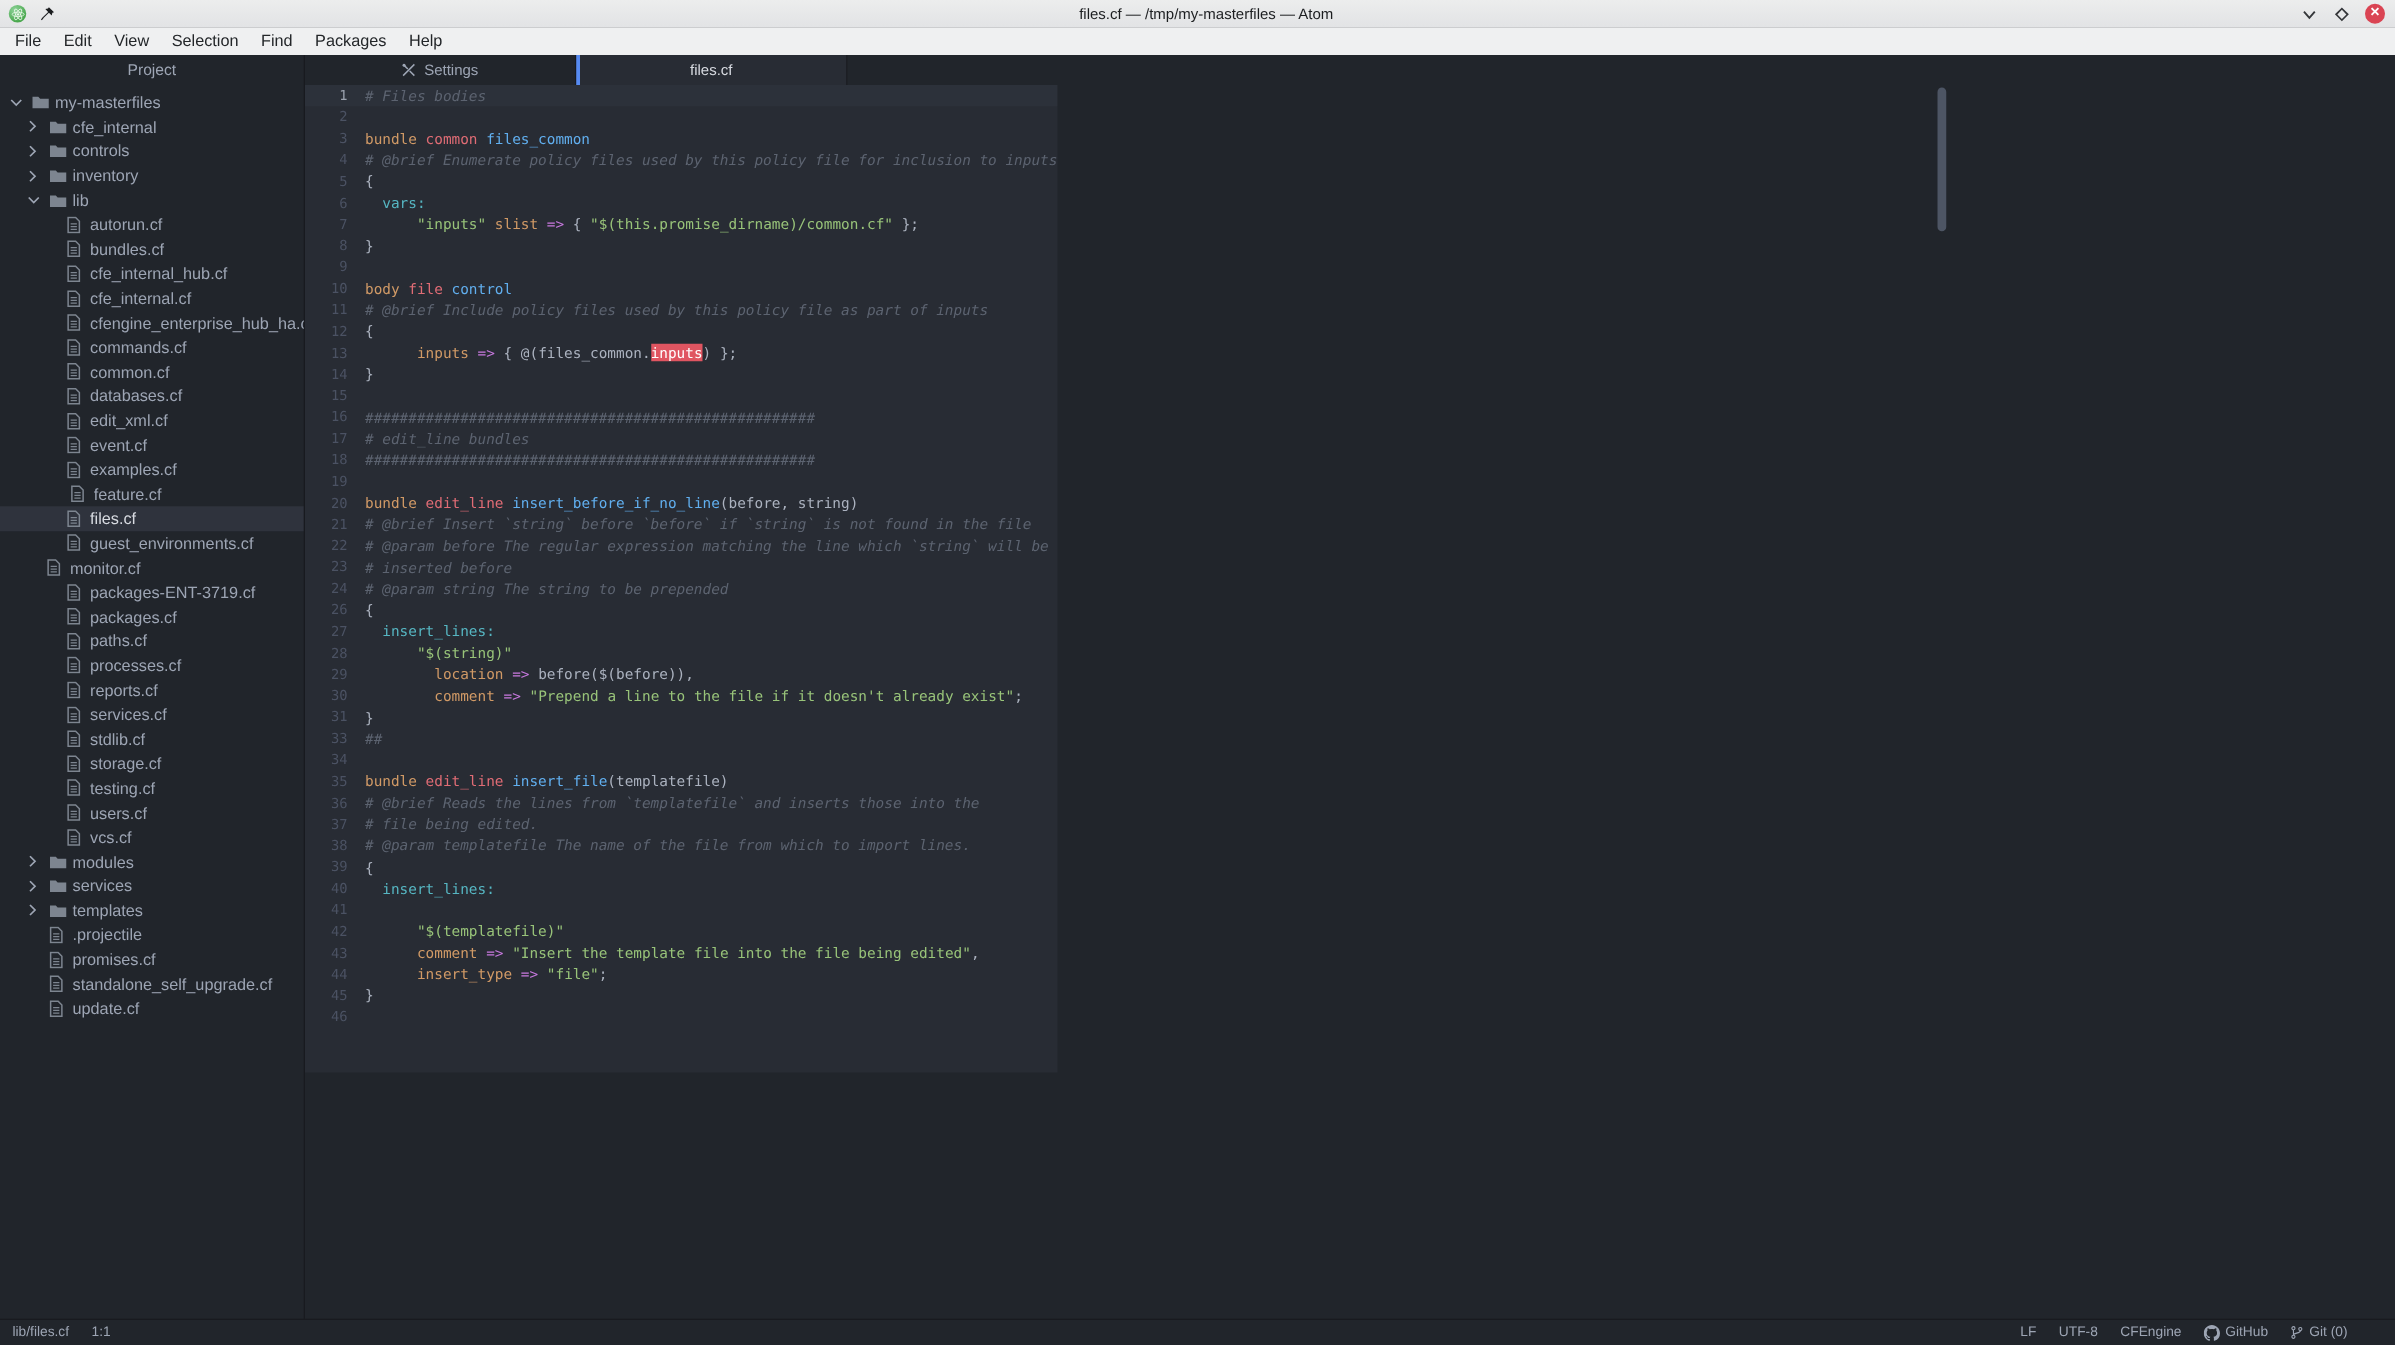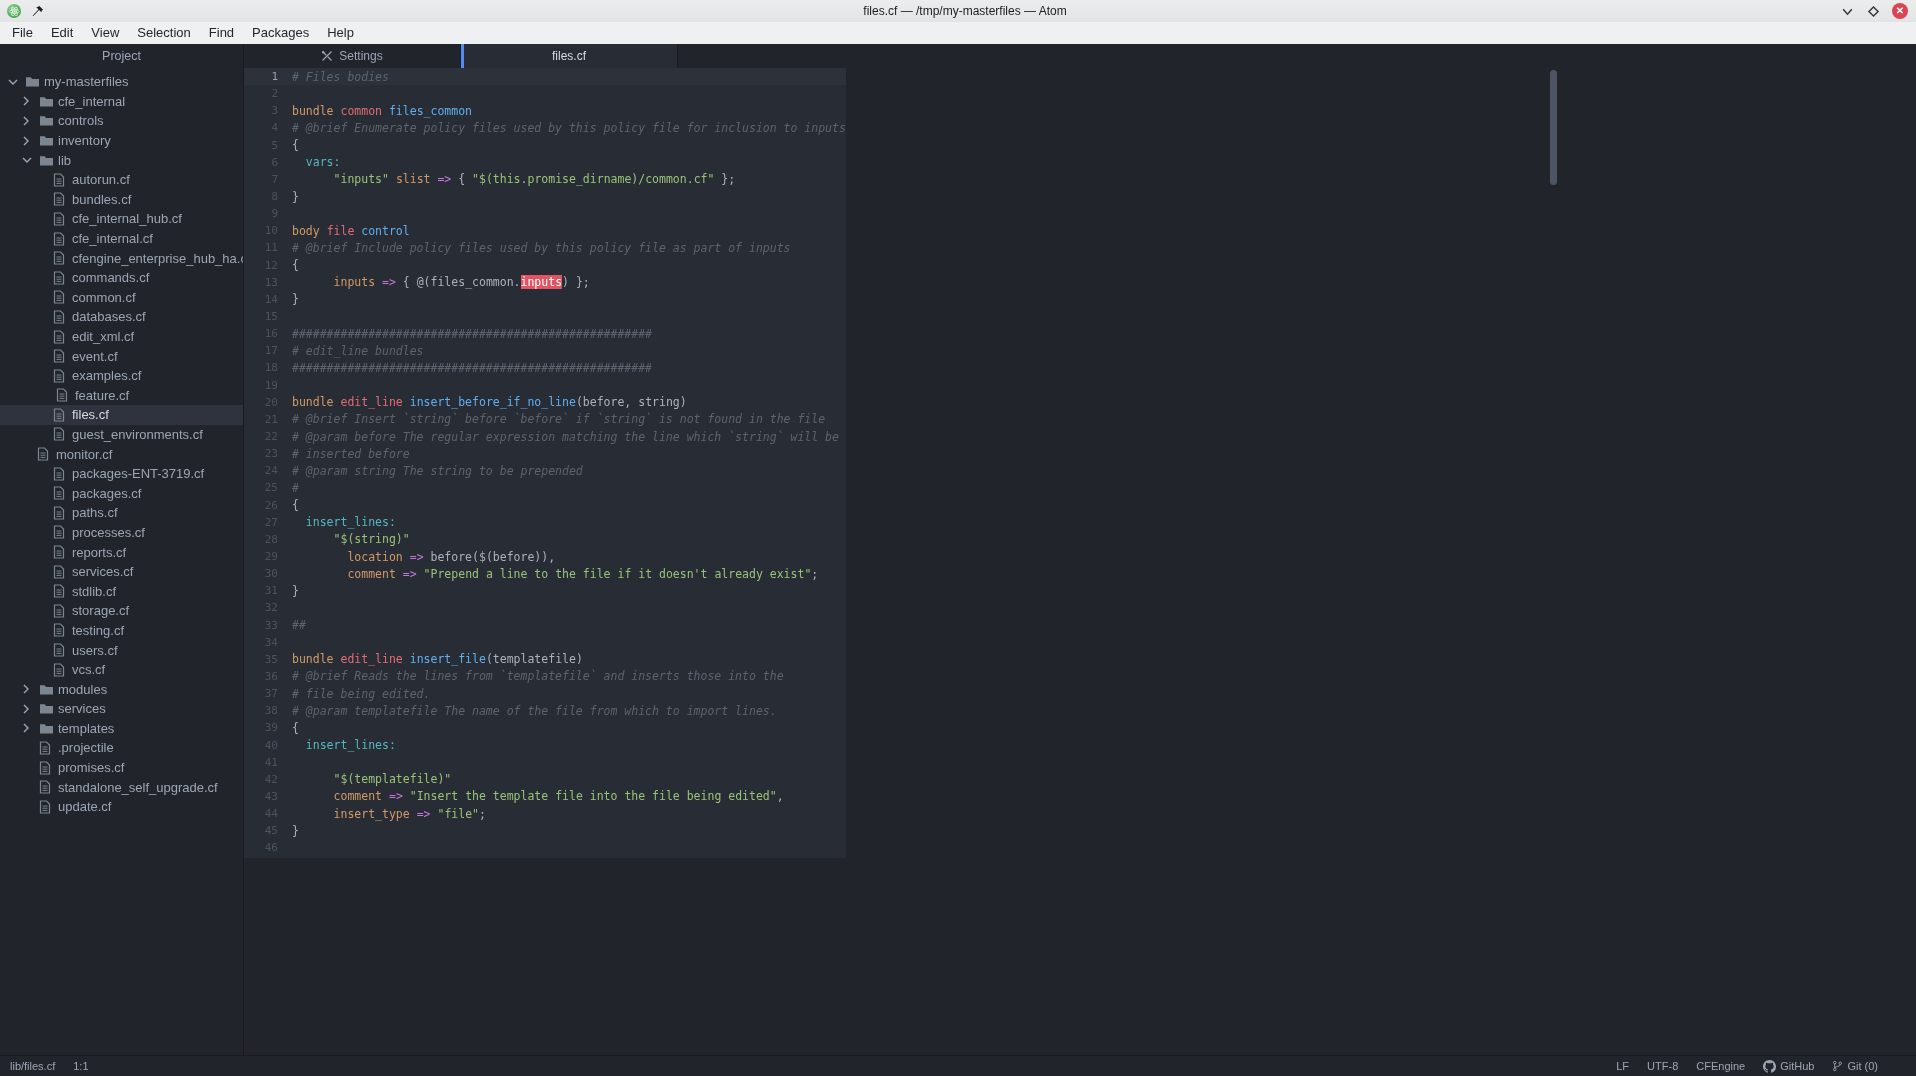--- a/index.html
+++ b/index.html
@@ -652,28 +652,26 @@
     <div class="line"><span class="ln">15</span><span class="lc"></span></div>
     <div class="line"><span class="ln">16</span><span class="lc"><span class="c-com">####################################################</span></span></div>
     <div class="line"><span class="ln">17</span><span class="lc"><span class="c-com"># edit_line bundles</span></span></div>
     <div class="line"><span class="ln">18</span><span class="lc"><span class="c-com">####################################################</span></span></div>
     <div class="line"><span class="ln">19</span><span class="lc"></span></div>
     <div class="line"><span class="ln">20</span><span class="lc"><span class="c-kw">bundle </span><span class="c-red">edit_line </span><span class="c-blu">insert_before_if_no_line</span><span class="c-pl">(before, string)</span></span></div>
     <div class="line"><span class="ln">21</span><span class="lc"><span class="c-com"># @brief Insert `string` before `before` if `string` is not found in the file</span></span></div>
     <div class="line"><span class="ln">22</span><span class="lc"><span class="c-com"># @param before The regular expression matching the line which `string` will be</span></span></div>
     <div class="line"><span class="ln">23</span><span class="lc"><span class="c-com"># inserted before</span></span></div>
     <div class="line"><span class="ln">24</span><span class="lc"><span class="c-com"># @param string The string to be prepended</span></span></div>
-    <div class="line"><span class="ln">25</span><span class="lc"><span class="c-com">#</span></span></div>
     <div class="line"><span class="ln">26</span><span class="lc"><span class="c-pl">{</span></span></div>
     <div class="line"><span class="ln">27</span><span class="lc"><span class="c-cyn">  insert_lines:</span></span></div>
     <div class="line"><span class="ln">28</span><span class="lc"><span class="c-pl">      </span><span class="c-str">"$(string)"</span></span></div>
     <div class="line"><span class="ln">29</span><span class="lc"><span class="c-pl">        </span><span class="c-kw">location</span><span class="c-pl"> </span><span class="c-op">=&gt;</span><span class="c-pl"> before($(before)),</span></span></div>
     <div class="line"><span class="ln">30</span><span class="lc"><span class="c-pl">        </span><span class="c-kw">comment</span><span class="c-pl"> </span><span class="c-op">=&gt;</span><span class="c-pl"> </span><span class="c-str">"Prepend a line to the file if it doesn't already exist"</span><span class="c-pl">;</span></span></div>
     <div class="line"><span class="ln">31</span><span class="lc"><span class="c-pl">}</span></span></div>
-    <div class="line"><span class="ln">32</span><span class="lc"></span></div>
     <div class="line"><span class="ln">33</span><span class="lc"><span class="c-com">##</span></span></div>
     <div class="line"><span class="ln">34</span><span class="lc"></span></div>
     <div class="line"><span class="ln">35</span><span class="lc"><span class="c-kw">bundle </span><span class="c-red">edit_line </span><span class="c-blu">insert_file</span><span class="c-pl">(templatefile)</span></span></div>
     <div class="line"><span class="ln">36</span><span class="lc"><span class="c-com"># @brief Reads the lines from `templatefile` and inserts those into the</span></span></div>
     <div class="line"><span class="ln">37</span><span class="lc"><span class="c-com"># file being edited.</span></span></div>
     <div class="line"><span class="ln">38</span><span class="lc"><span class="c-com"># @param templatefile The name of the file from which to import lines.</span></span></div>
     <div class="line"><span class="ln">39</span><span class="lc"><span class="c-pl">{</span></span></div>
     <div class="line"><span class="ln">40</span><span class="lc"><span class="c-cyn">  insert_lines:</span></span></div>
     <div class="line"><span class="ln">41</span><span class="lc"></span></div>
     <div class="line"><span class="ln">42</span><span class="lc"><span class="c-pl">      </span><span class="c-str">"$(templatefile)"</span></span></div>

